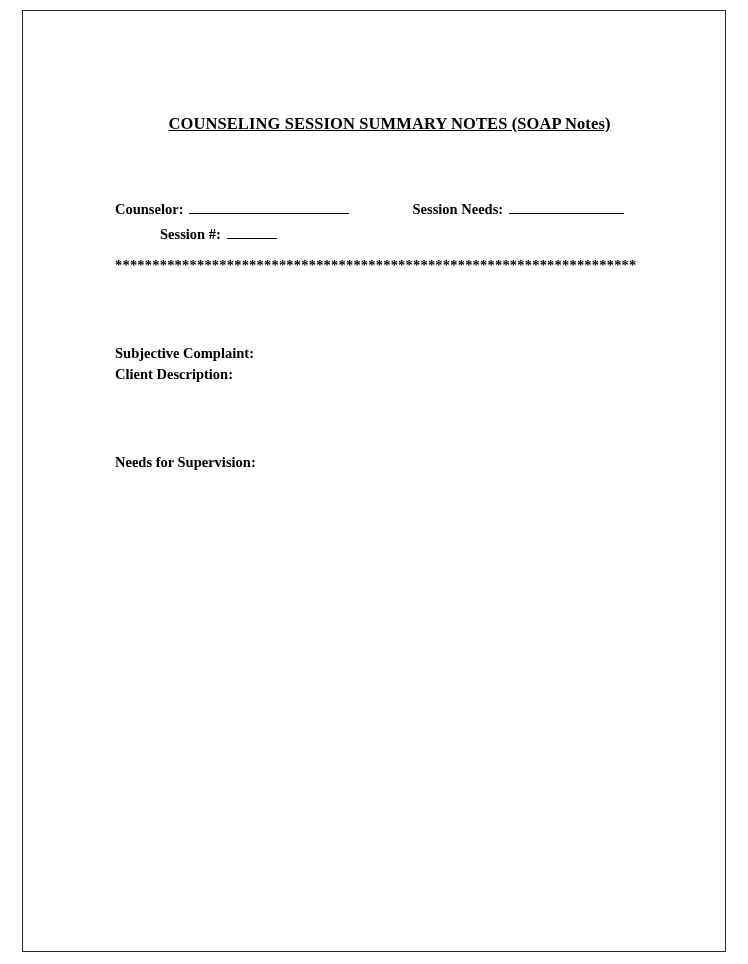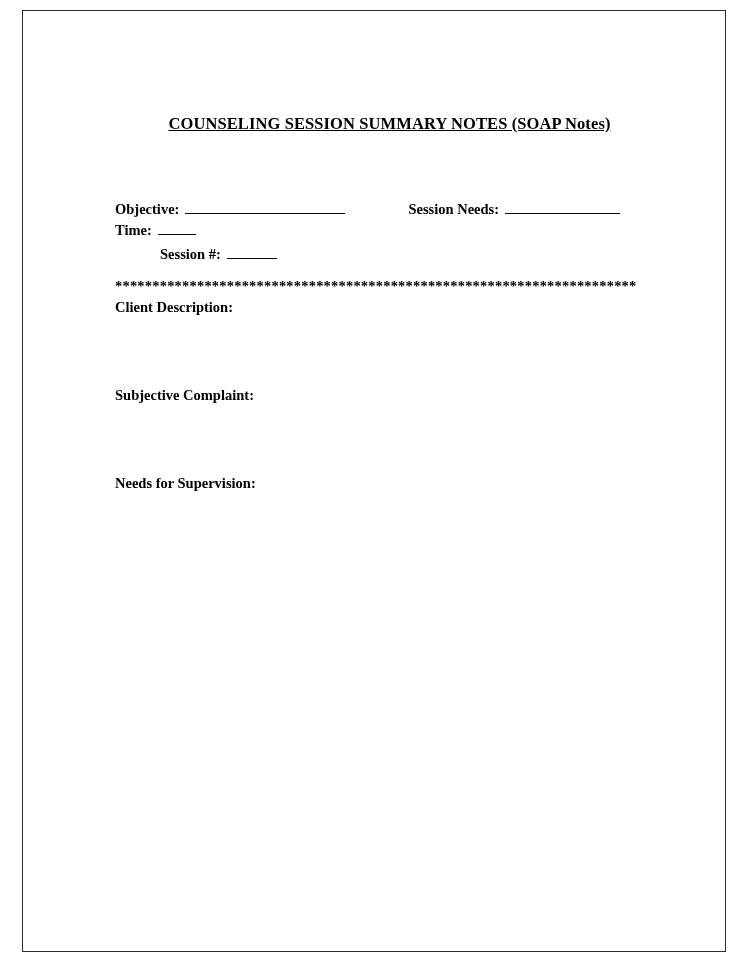--- a/index.html
+++ b/index.html
@@ -110,45 +110,41 @@
 
 <div class="page-frame">
 
   <div class="doc-body">
 
     <div class="doc-title">COUNSELING SESSION SUMMARY NOTES (SOAP Notes)</div>
 
     <div class="field-block">
 
       <div class="row">
-        <span class="lbl">Objective:</span>
+        <span class="lbl">Counselor:</span>
         <span class="rule rule-counselor"></span>
         <span class="gap-date"></span>
         <span class="lbl">Session Needs:</span>
         <span class="rule rule-date"></span>
       </div>
 
-      <div class="row row-time">
-        <span class="lbl">Time:</span>
-        <span class="rule rule-time"></span>
-      </div>
 
 
       <div class="row row-sessnum">
         <span class="lbl">Session #:</span>
         <span class="rule rule-session"></span>
       </div>
 
     </div>
 
     <div class="stars">**********************************************************************</div>
 
+    <div class="section-label spaced">Subjective Complaint:</div>
+
     <div class="section-label">Client Description:</div>
-
-    <div class="section-label spaced">Subjective Complaint:</div>
 
 
 
 
     <div class="section-label spaced">Needs for Supervision:</div>
 
   </div>
 </div>
 
 </body></html>

